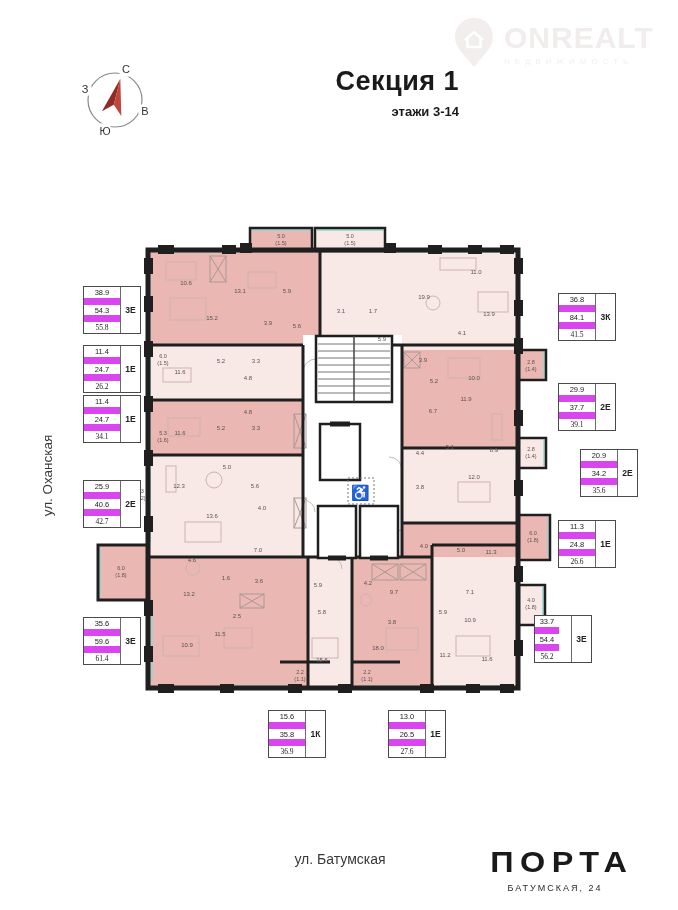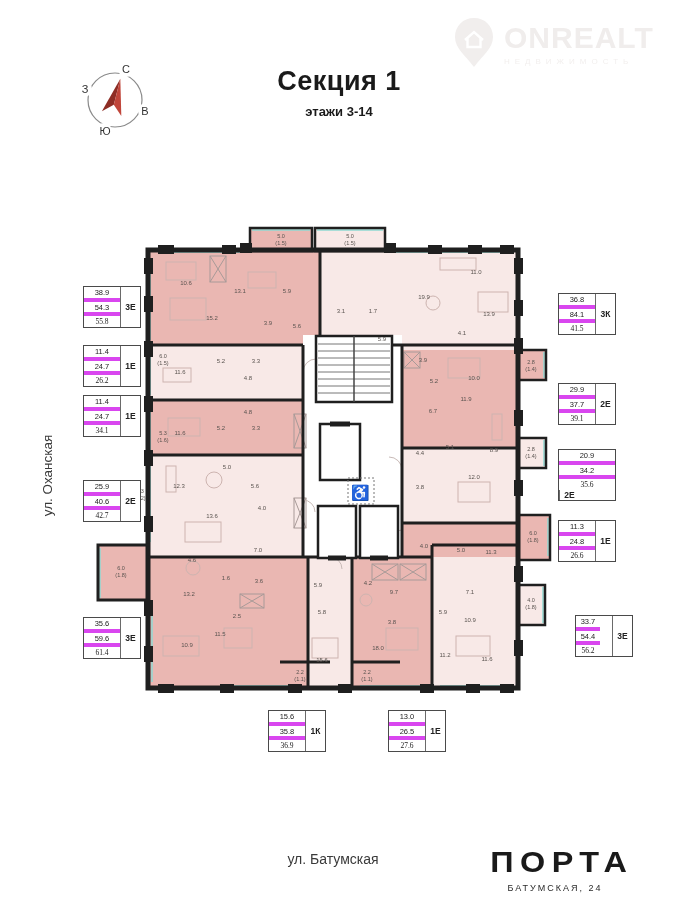--- a/index.html
+++ b/index.html
@@ -1,43 +1,43 @@
 <!DOCTYPE html>
 <html><head>
 <meta charset="utf-8">
 <style>
   html,body{margin:0;padding:0;background:#ffffff;}
   .canvas{position:relative;width:678px;height:910px;background:#fff;overflow:hidden;
           font-family:"Liberation Sans",sans-serif;color:#1a1a1a;}
   
-  .title-block{position:absolute;left:219px;top:66px;width:240px;text-align:center;}
+  .title-block{position:absolute;left:219px;top:66px;width:240px;text-align:right;}
   .title{font-size:27px;font-weight:700;letter-spacing:.5px;}
   .subtitle{font-size:13px;font-weight:700;margin-top:7px;}
   
   .watermark{position:absolute;left:452px;top:16px;display:flex;align-items:center;color:#f0edec;}
   .wm-text{margin-left:8px;}
   .wm-name{font-size:30px;font-weight:800;letter-spacing:1px;color:#f0edec;}
   .wm-tag{font-size:8px;letter-spacing:5px;color:#f2efee;margin-top:2px;}
   
   .compass{position:absolute;left:80px;top:60px;}
   
   .plan-svg{position:absolute;left:0;top:0;}
   
   .street-left{position:absolute;left:-8px;top:468px;transform:rotate(-90deg);transform-origin:center;
                font-size:13.5px;color:#3a3a3a;width:110px;text-align:center;}
-  .street-bottom{position:absolute;left:238px;top:851px;font-size:14px;color:#3a3a3a;width:190px;text-align:center;}
+  .street-bottom{position:absolute;left:245px;top:851px;font-size:14px;color:#3a3a3a;width:190px;text-align:center;}
   
   .brand{position:absolute;left:470px;top:845px;width:170px;text-align:center;}
   .brand-logo{font-size:30px;font-weight:700;letter-spacing:6px;transform:scaleX(1.08);transform-origin:left;}
   .brand-addr{font-size:9px;letter-spacing:2px;color:#2a2a2a;margin-top:4px;}
   
   .apt-label{position:absolute;display:flex;width:58px;background:#fff;border:1px solid #4a4a4a;
              font-size:7.5px;color:#222;box-sizing:border-box;}
   .apt-label .vals{flex:1;display:flex;flex-direction:column;}
-  .apt-label .vals span{border-bottom:4px solid #d946ef;text-align:center;padding:1px 0 0.5px 0;}
+  .apt-label .vals span{border-bottom:7px solid #d946ef;text-align:center;padding:1px 0 0.5px 0;}
   .apt-label .vals span:last-child{border-bottom:none;font-family:Liberation Serif, serif;}
   .apt-label .type{width:19px;border-left:1px solid #6a6a6a;display:flex;align-items:center;
                    justify-content:center;font-weight:700;font-size:8.5px;}
   
   .room-label{position:absolute;transform:translate(-50%,-50%);font-size:6px;color:#5a5450;white-space:nowrap;}
   .balcony-label{position:absolute;transform:translate(-50%,-50%);font-size:5.5px;color:#5a5450;
                  text-align:center;line-height:1.25;white-space:nowrap;}
 </style>
 </head>
 <body>
@@ -424,37 +424,37 @@
       <div class="type">3К</div>
     </div>
     <div class="apt-label" style="left: 558px; top: 383px;">
       <div class="vals">
         <span>29.9</span>
         <span>37.7</span>
         <span>39.1</span>
       </div>
       <div class="type">2Е</div>
     </div>
-    <div class="apt-label" style="left: 558px; top: 449px; flex-direction: column;">
+    <div class="apt-label" style="left: 580px; top: 449px;">
       <div class="vals">
         <span>20.9</span>
         <span>34.2</span>
         <span>35.6</span>
       </div>
       <div class="type">2Е</div>
     </div>
     <div class="apt-label" style="left: 558px; top: 520px;">
       <div class="vals">
         <span>11.3</span>
         <span>24.8</span>
         <span>26.6</span>
       </div>
       <div class="type">1Е</div>
     </div>
-    <div class="apt-label" style="left: 575px; top: 615px; gap: 12px;">
+    <div class="apt-label" style="left: 534px; top: 615px; gap: 12px;">
       <div class="vals">
         <span>33.7</span>
         <span>54.4</span>
         <span>56.2</span>
       </div>
       <div class="type">3Е</div>
     </div>
     <div class="apt-label" style="left: 268px; top: 710px;">
       <div class="vals">
         <span>15.6</span>

